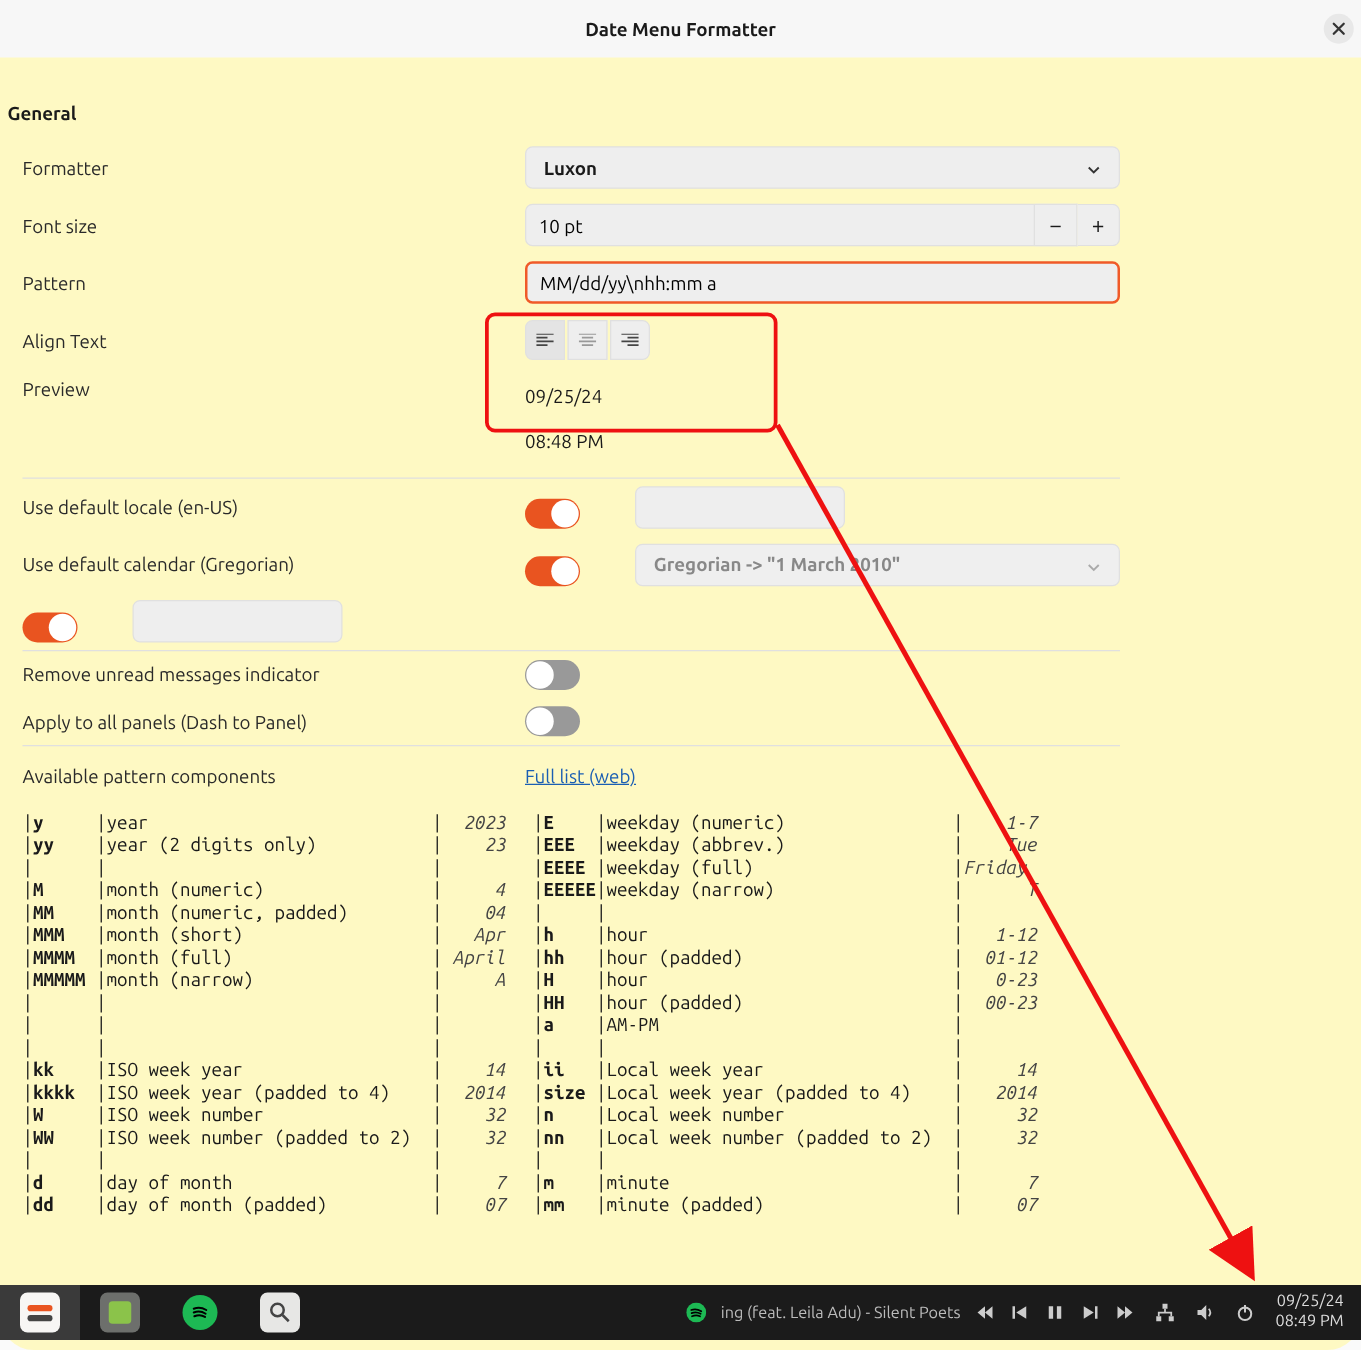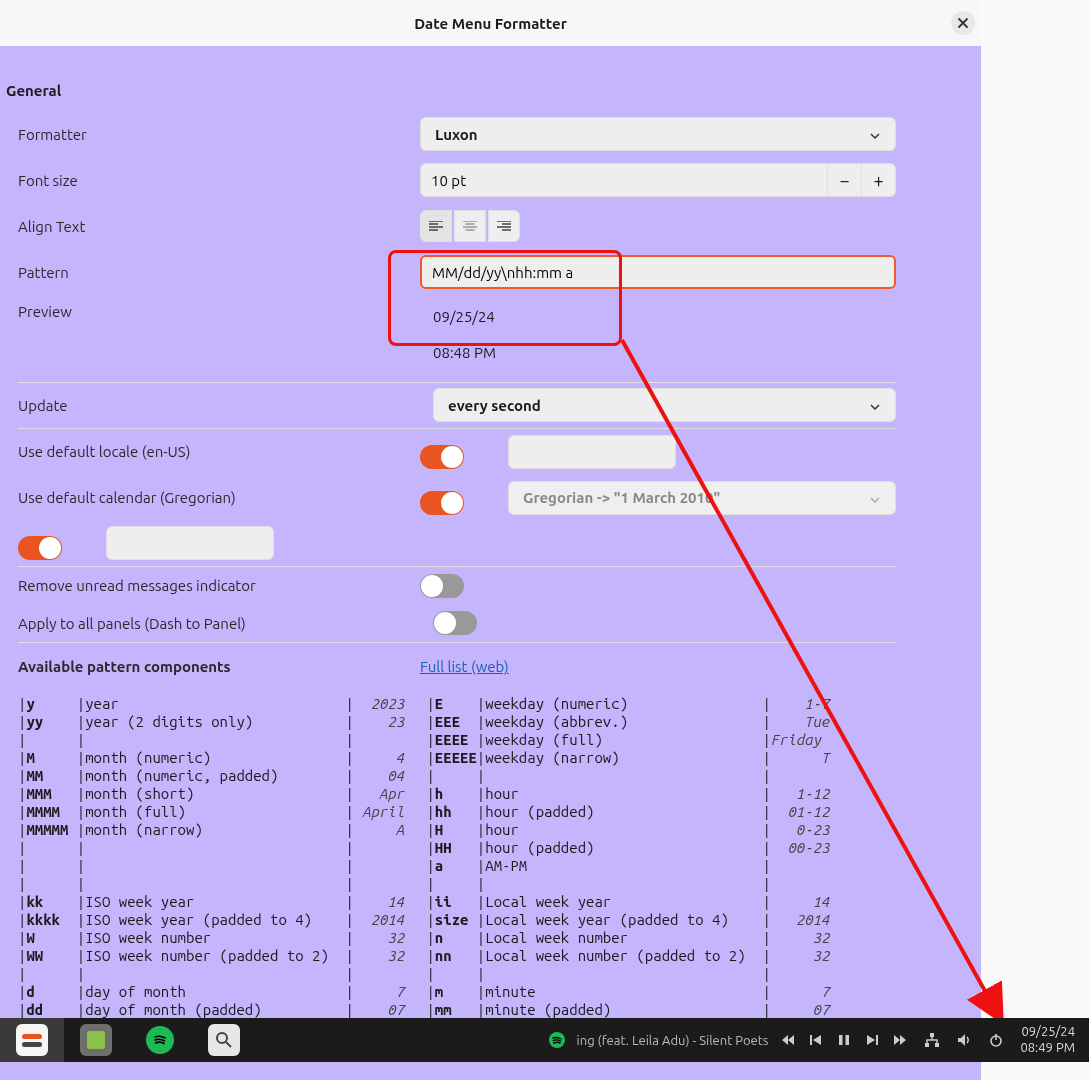--- a/index.html
+++ b/index.html
@@ -1,25 +1,25 @@
 <!DOCTYPE html>
 <html><head>
 <meta charset="utf-8">
 <style>
   * { box-sizing: border-box; margin: 0; padding: 0; }
   html, body { width: 1089px; height: 1080px; overflow: hidden; font-family: "Ubuntu","Cantarell","Segoe UI",sans-serif; font-size: 15px; color: #1a1a1a; background: #fafafa; }
-  .window { width: 981px; height: 1080px; position: relative; background: #c4b5fd; }
+  .window { width: 1089px; height: 1080px; position: relative; background: #fef9c3; border-radius: 27px; }
   .titlebar { height: 46px; display: flex; align-items: center; justify-content: center; position: relative; background: #f7f7f7; }
   .titlebar .title { font-weight: 700; font-size: 15px; color: #1a1a1a; }
   .close-btn { position: absolute; right: 6px; top: 50%; transform: translateY(-50%); width: 24px; height: 24px; border-radius: 50%; background: #e8e8e8; display: flex; align-items: center; justify-content: center; cursor: pointer; color: #333; }
   .content { padding: 16px 0 16px 6px; }
   .section-head { font-weight: 700; font-size: 15px; color: #1a1a1a; padding: 20px 12px 12px 0; }
   .rows { width: 890px; }
   .row { display: flex; align-items: center; min-height: 46px; }
-  .row-divider { border-bottom: 1px solid #e0e0e0; gap: 13px; }
+  .row-divider { border-bottom: 1px solid #e0e0e0; }
   .label { width: 402px; padding-right: 12px; font-size: 15px; color: #2a2a2a; }
   .field { flex: 1; display: flex; align-items: flex-end; gap: 8px; }
   .select { flex: 1; height: 34px; background: #eeeeee; border: 1px solid #e0e0e0; border-radius: 6px; display: flex; align-items: center; justify-content: space-between; padding: 0 14px; font-weight: 700; font-size: 15px; color: #1a1a1a; cursor: pointer; }
   .chev { width: 12px; height: 12px; display:inline-block; }
   .chev svg { width:12px; height:12px; }
   .spinner { display: flex; align-items: stretch; width: 100%; height: 34px; }
   .spinner input { flex: 1; height: 34px; border: 1px solid #e0e0e0; border-radius: 6px 0 0 6px; background: #eeeeee; padding: 0 10px; font-size: 15px; font-family: inherit; }
   .spin-btn { width: 34px; height: 34px; background: #eeeeee; border: 1px solid #e0e0e0; border-left: none; display:flex; align-items:center; justify-content:center; cursor:pointer; font-size:18px; }
   .spin-btn.plus { border-radius: 0 6px 6px 0; }
   .align-group { display:flex; gap:2px; }
@@ -34,21 +34,21 @@
   .switch.on .knob { left:21px; }
   .disabled-box { height:34px; width:168px; background:#eeeeee; border:1px solid #e0e0e0; border-radius:6px; }
   .disabled-select { height:34px; flex:1; background:#efefef; border:1px solid #e0e0e0; border-radius:6px; display:flex; align-items:center; justify-content:space-between; padding:0 14px; color:#888; font-weight:700; font-size:15px; }
   .link { color:#1b5fb3; text-decoration: underline; font-size:15px; }
   .pattern-tables { display:flex; gap:22px; padding-top:4px; font-family: "Ubuntu Mono","Courier New",monospace; font-size:15px; line-height:1.2; }
   .ptcol { white-space: pre; }
   .ptcol b { font-weight:700; }
   .ptcol i { font-style: italic; color:#444; }
   .highlight-box { position:absolute; left:388px; top:250px; width:234px; height:96px; border:3px solid #e11; border-radius:8px; pointer-events:none; }
   .arrow-svg { position:absolute; left:388px; top:250px; width:640px; height:790px; pointer-events:none; }
-  .taskbar { position:absolute; left:0; bottom:18px; width:1089px; height:44px; background:#1b1b1b; color:#ddd; display:flex; align-items:center; font-size:13px; }
+  .taskbar { position:absolute; left:0; bottom:8px; width:1089px; height:44px; background:#1b1b1b; color:#ddd; display:flex; align-items:center; font-size:13px; }
   .task-apps { display:flex; height:100%; }
   .task-app { width:64px; height:44px; display:flex; align-items:center; justify-content:center; }
   .task-app .ico { width:32px; height:32px; border-radius:6px; }
   .tb-right { margin-left:auto; display:flex; align-items:center; gap:16px; padding-right:14px; }
   .media-ctrl { display:flex; align-items:center; gap:12px; color:#ccc; }
   .media-text { max-width:230px; white-space:nowrap; overflow:hidden; text-overflow: ellipsis; font-size:13px; color:#bbb; }
   .tb-icn { width:16px; height:16px; display:flex; align-items:center; justify-content:center; }
   .clock { text-align:right; font-size:13px; line-height:1.2; color:#ddd; }
   .spotify-circle{ width:28px; height:28px; border-radius:50%; background:#1db954; display:flex;align-items:center;justify-content:center;}
 </style>
@@ -87,20 +87,27 @@
       <div class="field">
         <div class="spinner">
           <input value="10 pt" style="">
           <div class="spin-btn minus">−</div>
           <div class="spin-btn plus">+</div>
         </div>
       </div>
     </div>
 
     <div class="row">
+      <div class="label">Pattern</div>
+      <div class="field">
+        <input class="pattern-input" value="MM/dd/yy\nhh:mm a" style="">
+      </div>
+    </div>
+
+    <div class="row">
       <div class="label">Align Text</div>
       <div class="field">
         <div class="align-group">
           <div class="align-btn first active">
             <svg width="14" height="10" viewBox="0 0 14 10">
                   <path d="M0 0h14M0 3h9M0 6h14M0 9h9" stroke="#444" stroke-width="1.4"></path>
                 </svg>
           </div>
           <div class="align-btn">
             <svg width="14" height="10" viewBox="0 0 14 10">
@@ -109,46 +116,28 @@
           </div>
           <div class="align-btn last">
             <svg width="14" height="10" viewBox="0 0 14 10">
                   <path d="M0 0h14M5 3h9M0 6h14M5 9h9" stroke="#444" stroke-width="1.4"></path>
                 </svg>
           </div>
         </div>
       </div>
     </div>
 
-    <div class="row">
-      <div class="label">Pattern</div>
-      <div class="field">
-        <input class="pattern-input" value="MM/dd/yy\nhh:mm a" style="">
-      </div>
-    </div>
-
     <div class="row row-divider" style="align-items:flex-start; padding:8px 0 14px 0;">
       <div class="label">Preview</div>
       <div class="field" style="flex-direction:column; align-items:flex-start;">
         <div class="preview">09/25/24</div>
         <div class="preview">08:48 PM</div>
       </div>
     </div>
 
-    <div class="row row-divider">
-      <div class="label">Update</div>
-      <div class="field">
-        <div class="select">
-          <span>every second</span>
-          <span class="chev"><svg viewBox="0 0 12 12">
-                  <path d="M2 4 L6 8 L10 4" fill="none" stroke="#333" stroke-width="1.5"></path>
-                </svg></span>
-        </div>
-      </div>
-    </div>
 
     <div class="row">
       <div class="label">Use default locale (en-US)</div>
       <div class="field">
         <div class="switch on">
               <div class="knob"></div>
             </div>
         <div style="width:28px"></div>
         <div class="disabled-box"></div>
       </div>
@@ -192,21 +181,21 @@
     <div class="row row-divider" style="min-height:38px;">
       <div class="label">Apply to all panels (Dash to Panel)</div>
       <div class="field">
         <div class="switch">
               <div class="knob"></div>
             </div>
       </div>
     </div>
 
     <div class="row" style="min-height:48px;">
-      <div class="label" style="font-weight:700;">Available pattern components</div>
+      <div class="label" style="font-weight:400;">Available pattern components</div>
       <div class="field">
         <a class="link">Full list (web)</a>
       </div>
     </div>
 
     <div class="pattern-tables">
       <div class="ptcol" id="ptleft">|<b>y     </b>|year                           |<i>  2023</i>
 |<b>yy    </b>|year (2 digits only)           |<i>    23</i>
 |<b>      </b>|                               |<i>      </i>
 |<b>M     </b>|month (numeric)                |<i>     4</i>

